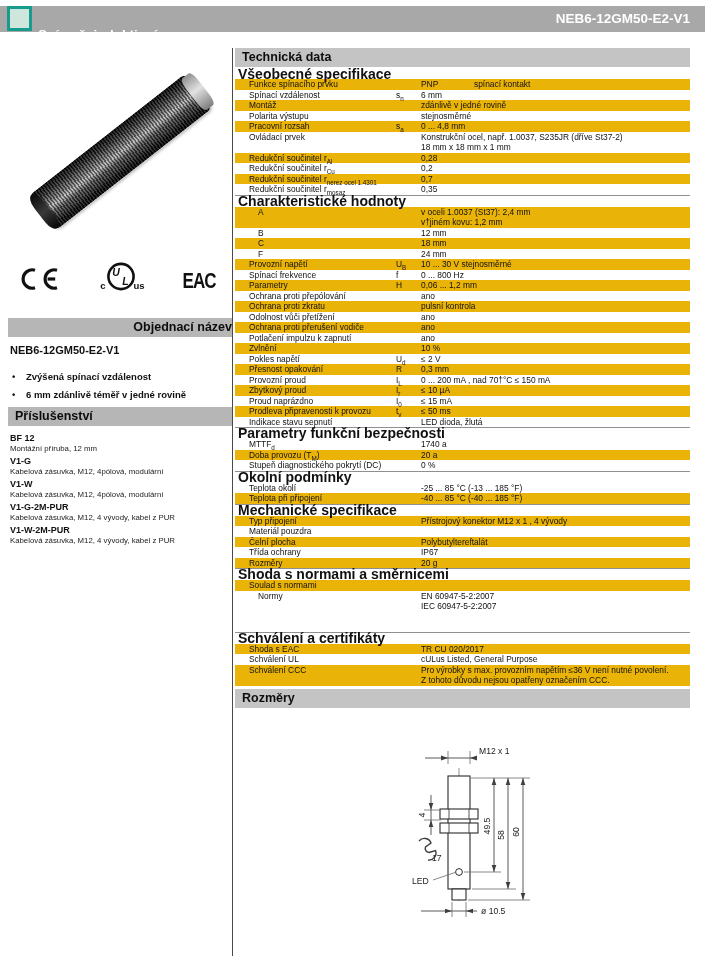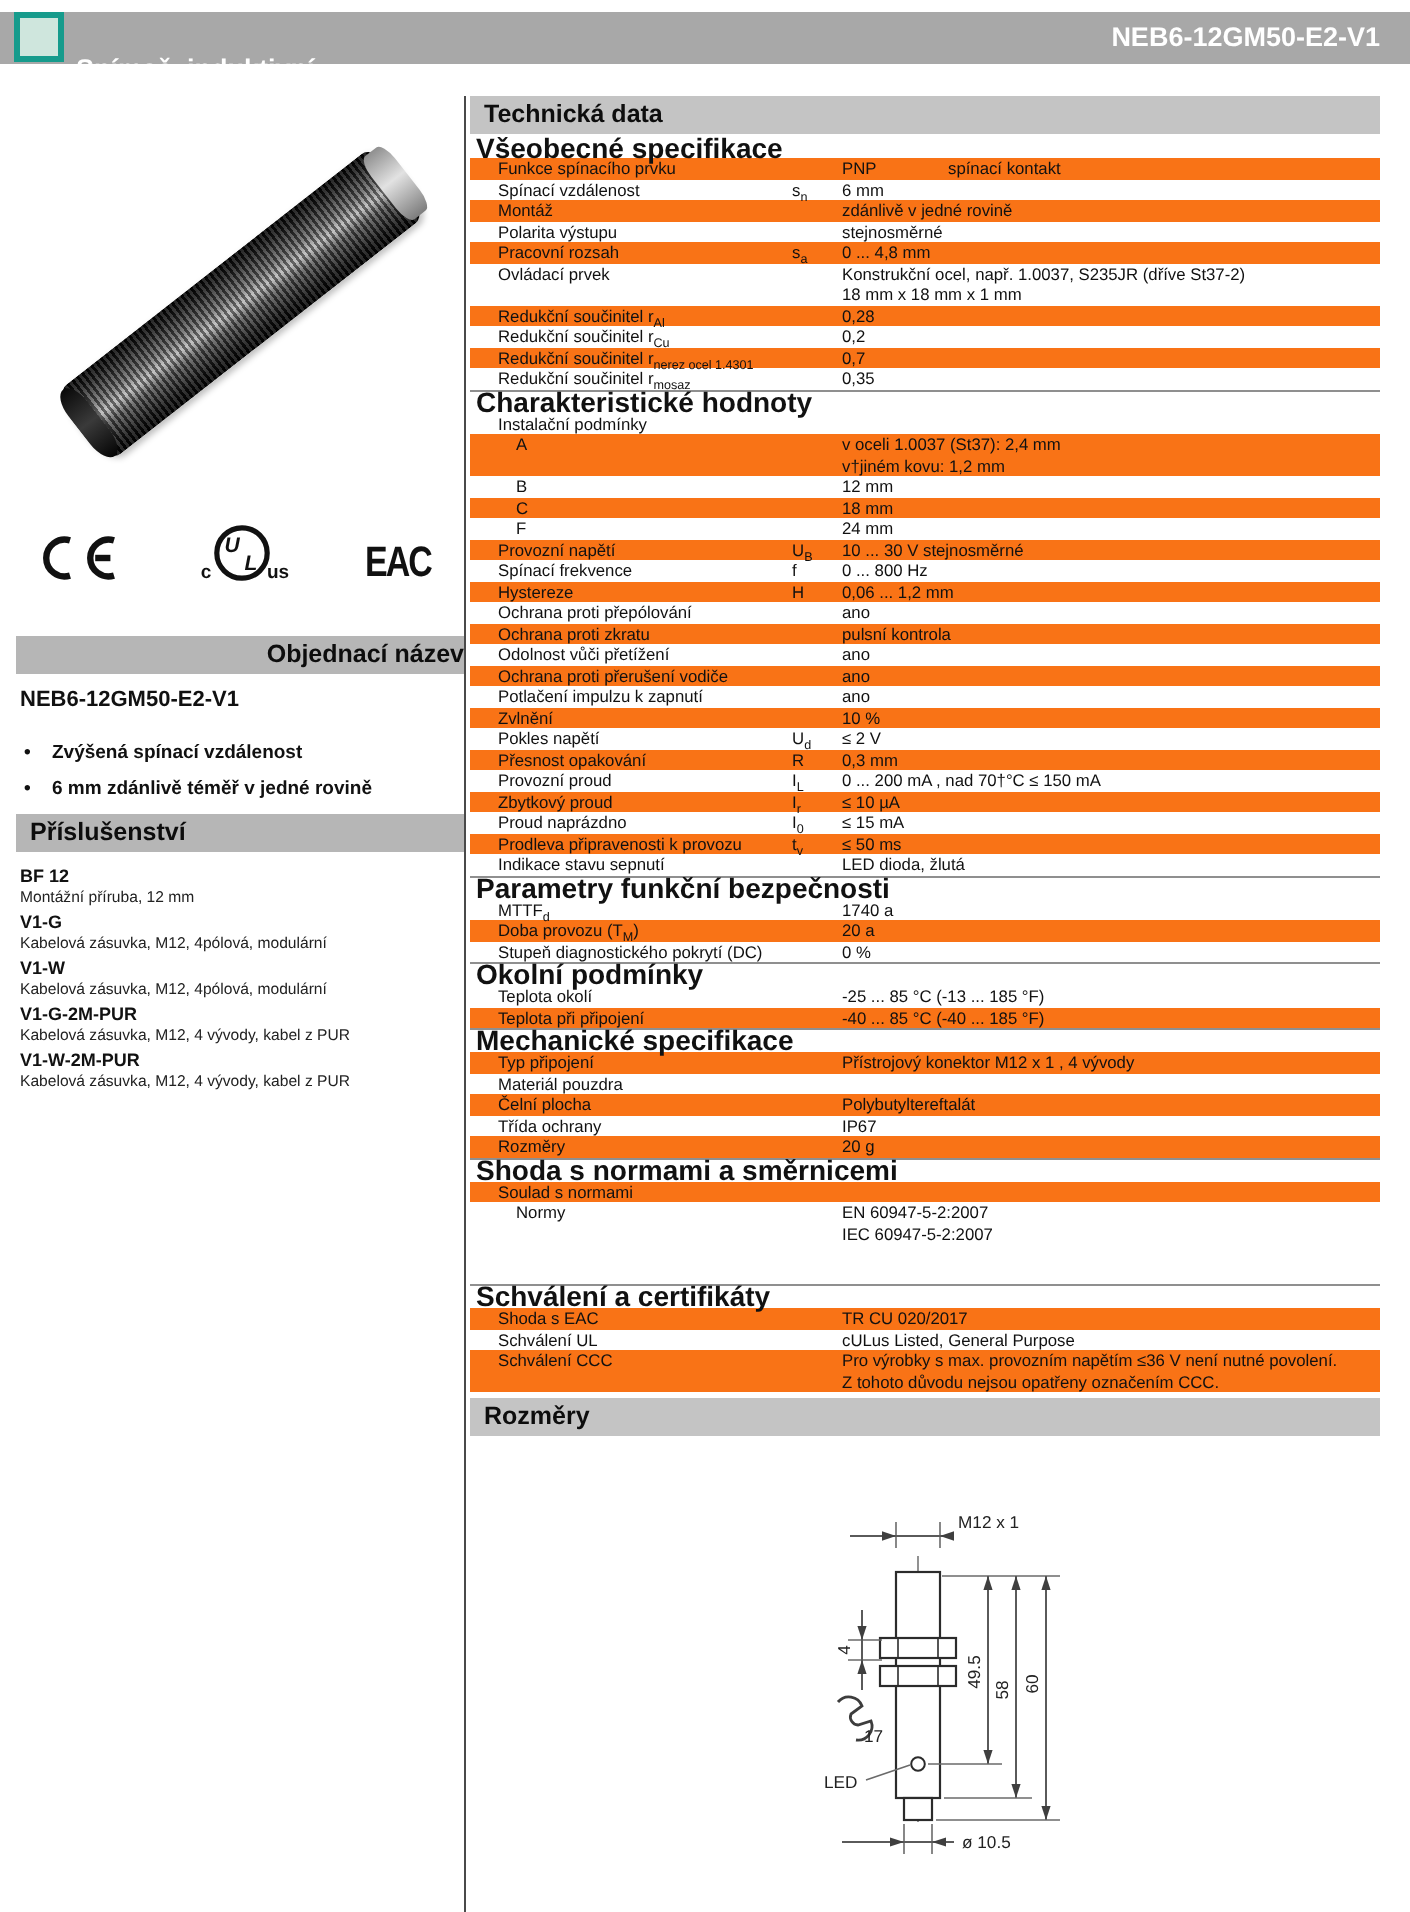--- a/index.html
+++ b/index.html
@@ -45,21 +45,21 @@
   
   .right-col{position:absolute;left:235px;top:48px;width:455px;}
   .secbar{height:19px;background:#c4c4c4;font-size:12.5px;font-weight:bold;line-height:19px;padding-left:7px;color:#0d0d0d;}
   .dims-bar{margin-top:3px;}
   
   .ttable{width:455px;}
   .tsection{height:12px;line-height:11px;font-size:14px;font-weight:bold;border-top:1px solid #8f8f8f;padding-left:3px;box-sizing:border-box;}
   .ttable .tsection:first-child{border-top:none;padding-top:2px;}
   .tspacer{height:20px;}
   .trow{display:flex;min-height:10.5px;font-size:8.4px;line-height:10.5px;}
-  .trow.striped{background:#f97316;}
+  .trow.striped{background:#eab308;}
   .tlabel{width:147px;padding-left:14px;flex:none;}
   .trow.ind1 .tlabel{padding-left:23px;width:138px;}
   .tsym{width:25px;flex:none;}
   .tval{flex:1;}
   .tval .v1{display:inline-block;min-width:53px;}
   sub{font-size:6.3px;line-height:0;}
   
   .drawing{display:block;margin-top:0;}
   .dim{stroke:#5a5a5a;stroke-width:1;fill:none;}
   .dimthin{stroke:#6a6a6a;stroke-width:0.8;fill:none;}
@@ -195,25 +195,20 @@
         <span class="tlabel">Redukční součinitel r<sub>nerez ocel 1.4301</sub></span>
         <span class="tsym"></span>
         <span class="tval">0,7</span>
       </div>
       <div class="trow">
         <span class="tlabel">Redukční součinitel r<sub>mosaz</sub></span>
         <span class="tsym"></span>
         <span class="tval">0,35</span>
       </div>
       <div class="tsection">Charakteristické hodnoty</div>
-      <div class="trow">
-        <span class="tlabel">Instalační podmínky</span>
-        <span class="tsym"></span>
-        <span class="tval"></span>
-      </div>
       <div class="trow striped ind1">
         <span class="tlabel">A</span>
         <span class="tsym"></span>
         <span class="tval">v oceli 1.0037 (St37): 2,4 mm<br>v†jiném kovu: 1,2 mm</span>
       </div>
       <div class="trow ind1">
         <span class="tlabel">B</span>
         <span class="tsym"></span>
         <span class="tval">12 mm</span>
       </div>
@@ -231,21 +226,21 @@
         <span class="tlabel">Provozní napětí</span>
         <span class="tsym">U<sub>B</sub></span>
         <span class="tval">10 ... 30 V stejnosměrné</span>
       </div>
       <div class="trow">
         <span class="tlabel">Spínací frekvence</span>
         <span class="tsym">f</span>
         <span class="tval">0 ... 800 Hz</span>
       </div>
       <div class="trow striped">
-        <span class="tlabel">Hystereze</span>
+        <span class="tlabel">Parametry</span>
         <span class="tsym">H</span>
         <span class="tval">0,06 ... 1,2  mm</span>
       </div>
       <div class="trow">
         <span class="tlabel">Ochrana proti přepólování</span>
         <span class="tsym"></span>
         <span class="tval">ano</span>
       </div>
       <div class="trow striped">
         <span class="tlabel">Ochrana proti zkratu</span>

